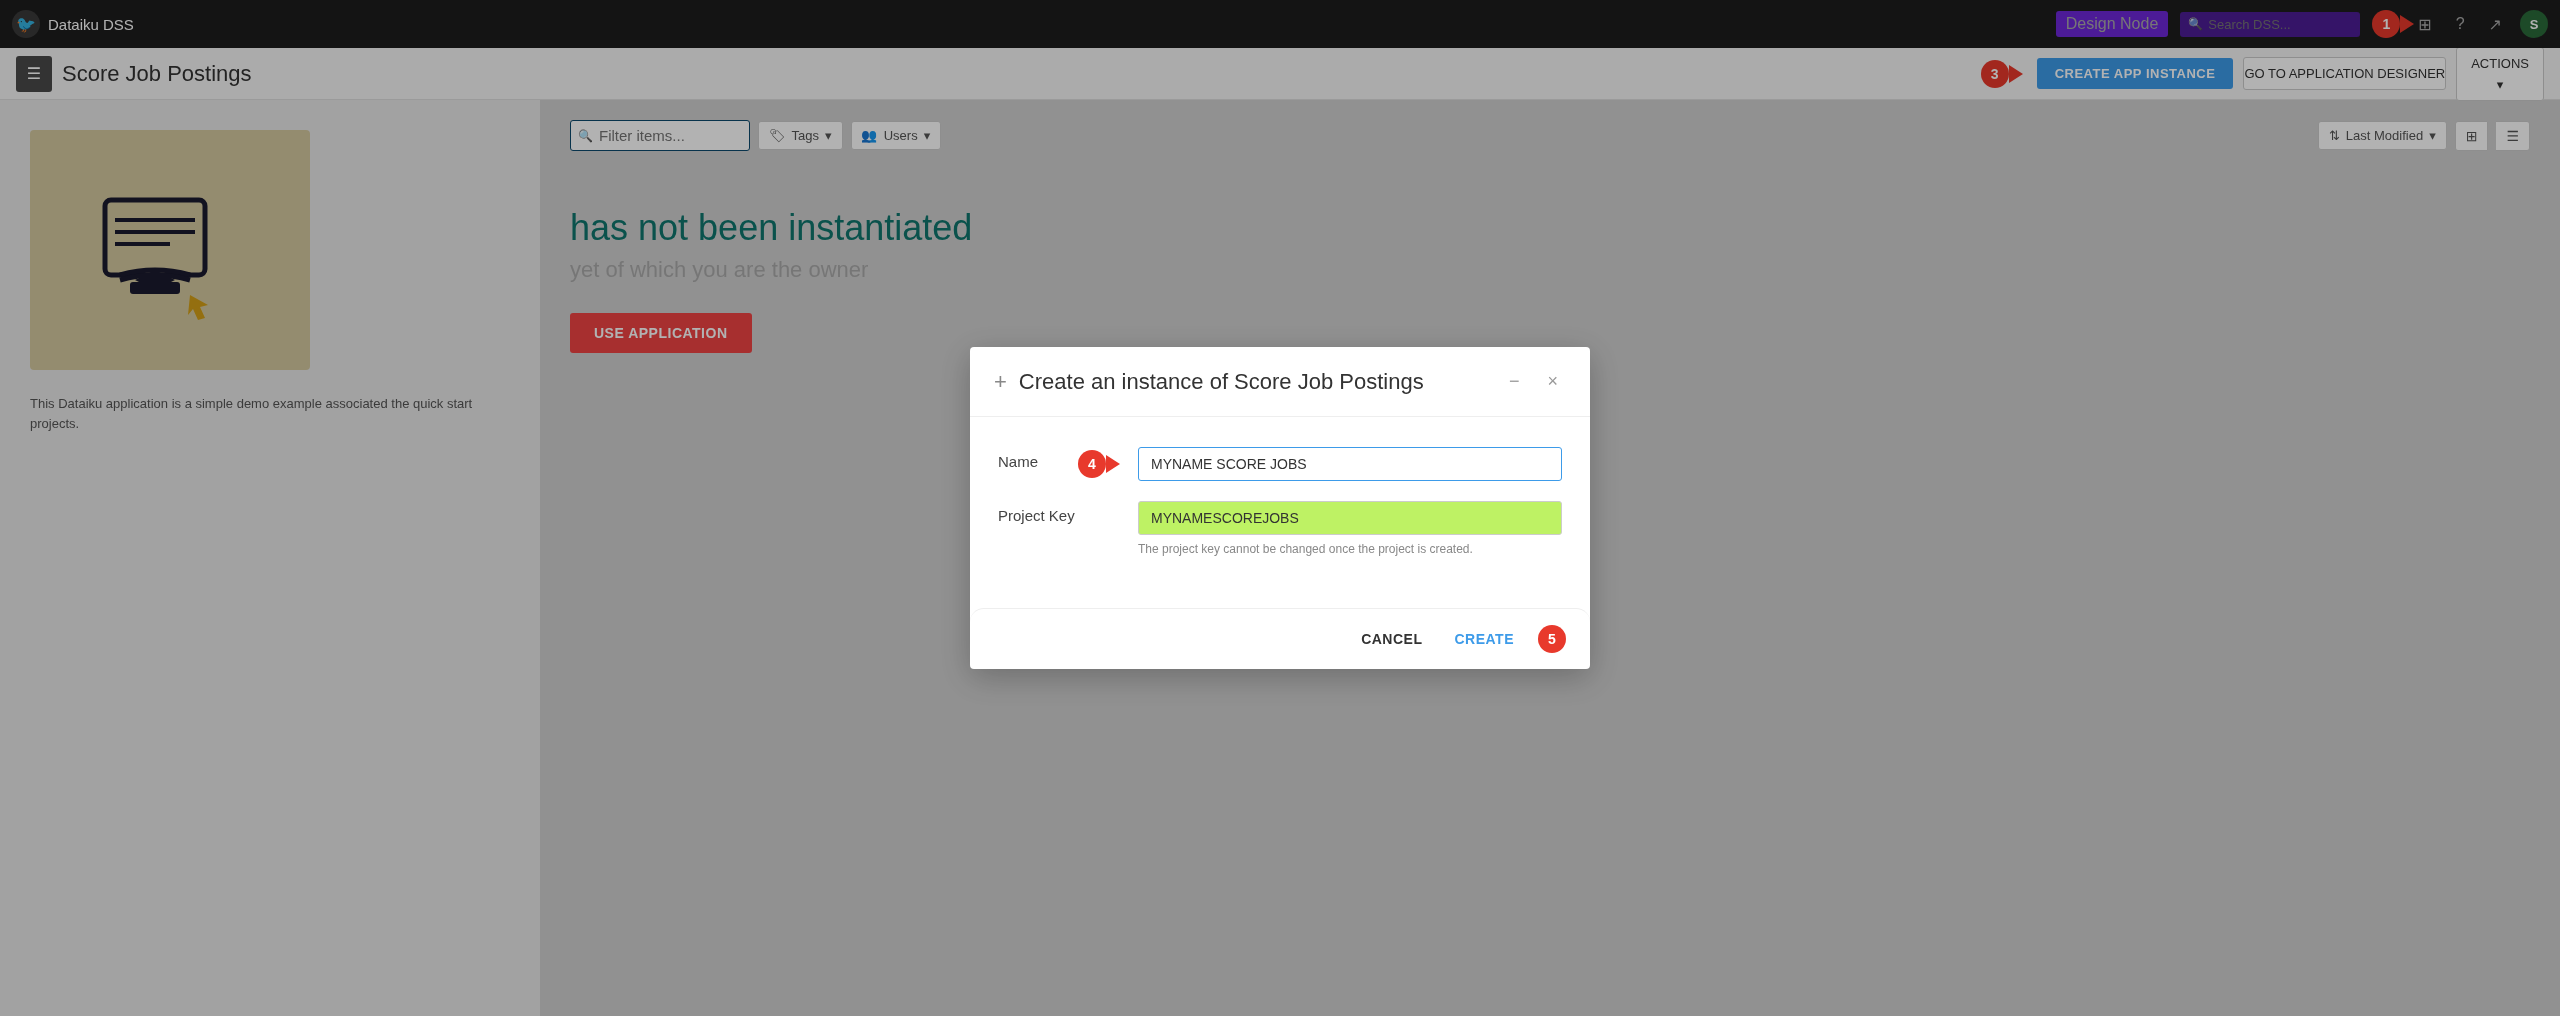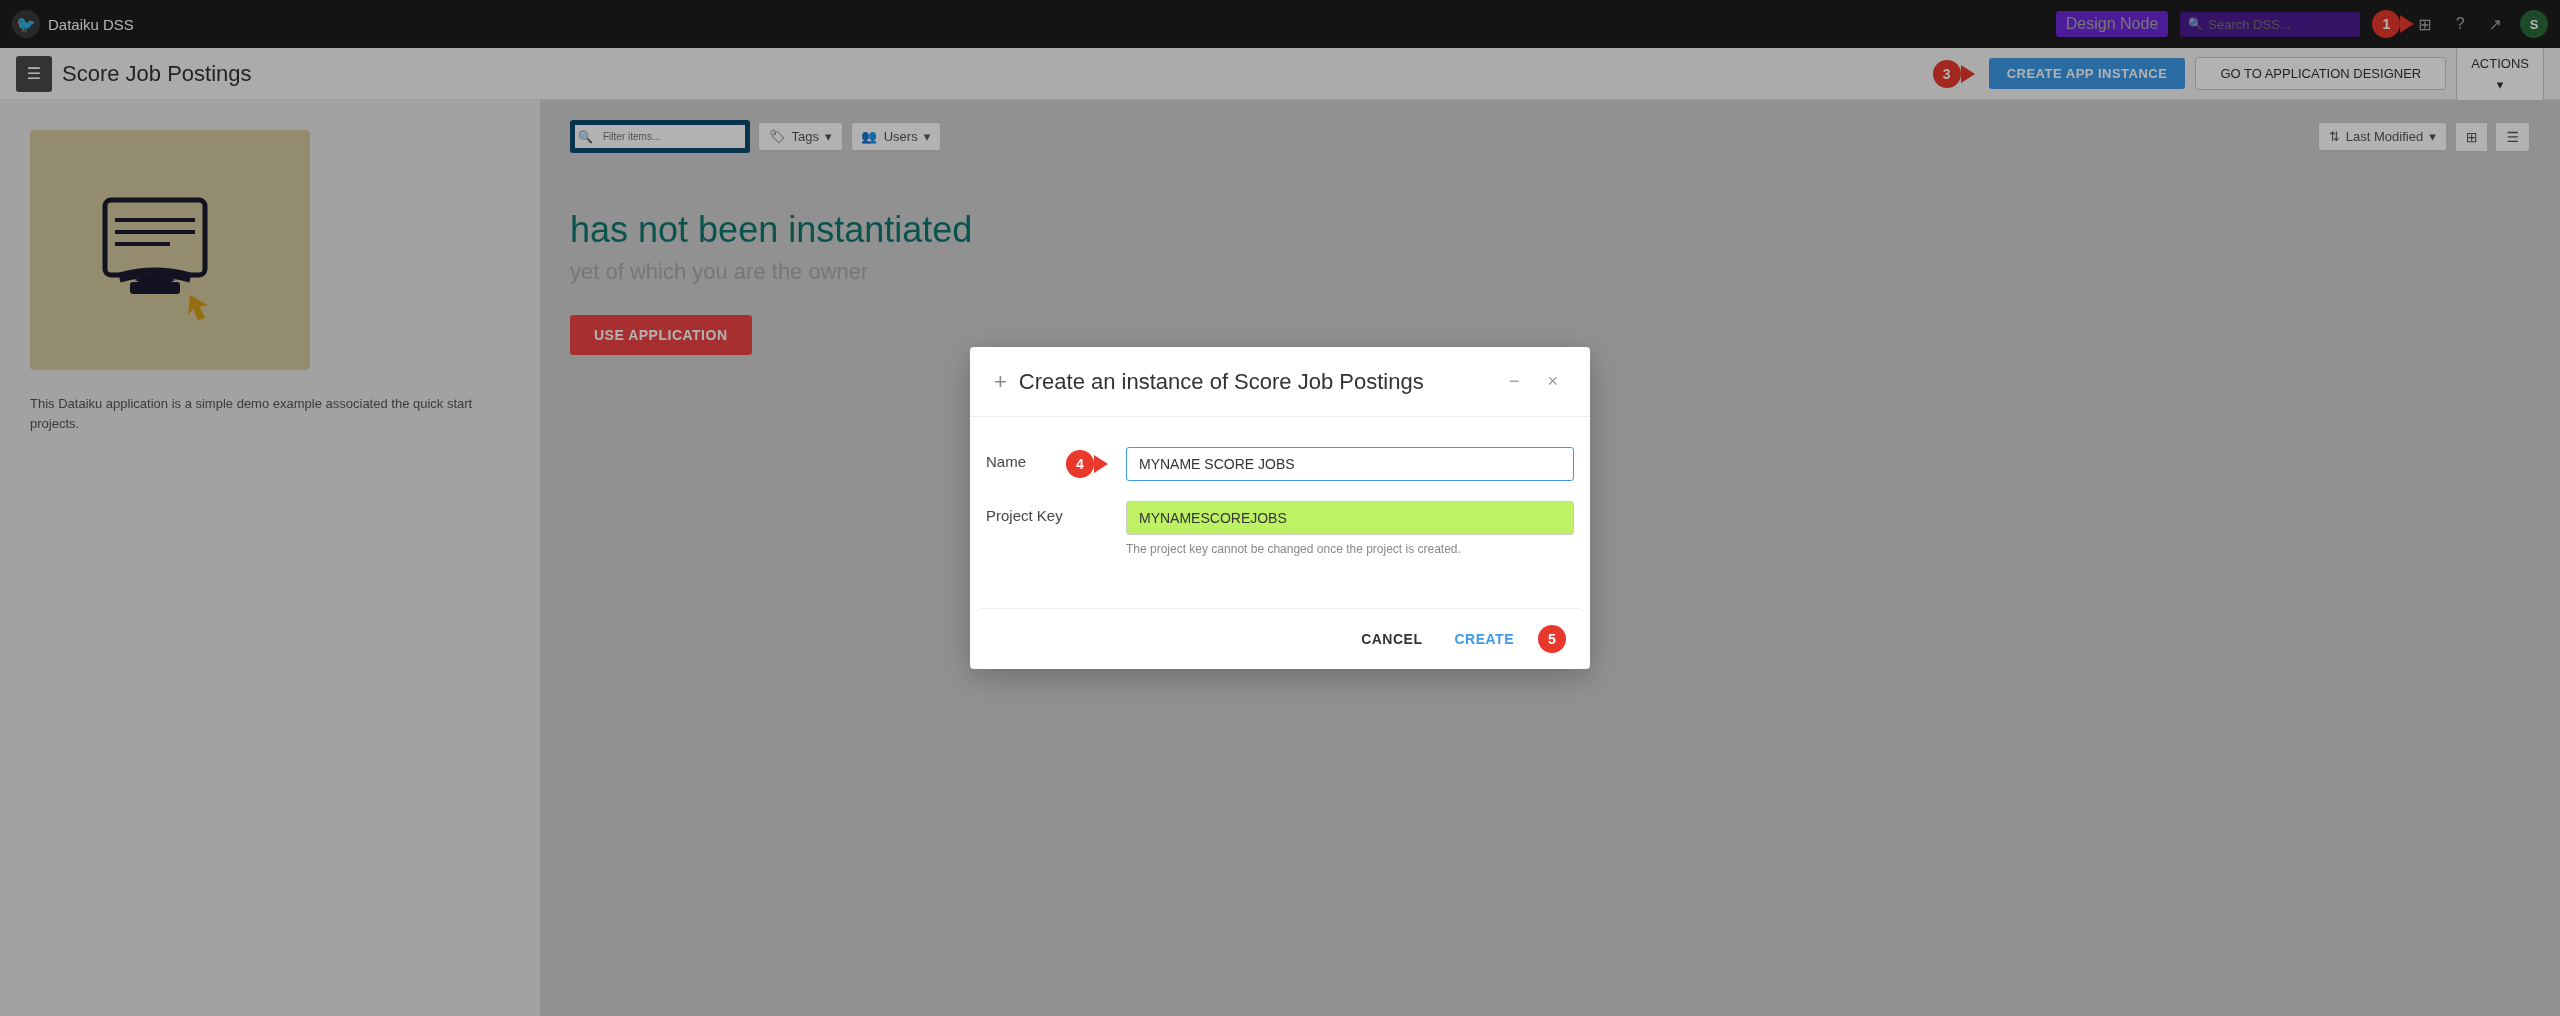--- a/index.html
+++ b/index.html
@@ -105,21 +105,21 @@
       font-weight: 600;
       cursor: pointer;
       border-radius: 3px;
       letter-spacing: 0.5px;
       text-transform: uppercase;
     }
     .btn-secondary {
       background: white;
       color: #333;
       border: 1px solid #ccc;
-      padding: 8px 24px;
+      padding: 8px 0;
       font-size: 13px;
       cursor: pointer;
       border-radius: 3px;
     }
     .btn-actions {
       background: white;
       color: #333;
       border: 1px solid #ccc;
       padding: 8px 14px;
       font-size: 13px;
@@ -169,24 +169,24 @@
     
     .filter-bar {
       display: flex;
       align-items: center;
       gap: 8px;
       margin-bottom: 16px;
     }
     .filter-search-wrap { position: relative; }
     .filter-search {
       background: white;
-      border: 5px solid #0c4a6e;
+      border: 1px solid #0c4a6e;
       border-radius: 3px;
       padding: 6px 10px 6px 28px;
-      font-size: 10px;
+      font-size: 15px;
       color: #0c4a6e;
       width: 180px;
       outline: none;
     }
     .filter-search-icon {
       position: absolute; left: 8px; top: 50%; transform: translateY(-50%);
       color: #aaa; font-size: 12px;
     }
     .filter-dropdown {
       background: white;
@@ -280,21 +280,21 @@
       font-weight: 400;
       flex: 1;
     }
     .modal-close-btn {
       background: none; border: none; font-size: 18px; color: #999; cursor: pointer; padding: 4px 8px;
     }
     .modal-min-btn {
       background: none; border: none; font-size: 18px; color: #999; cursor: pointer; padding: 4px 8px;
     }
     .modal-body {
-      padding: 30px 16px;
+      padding: 30px 28px;
     }
     .form-row {
       display: flex;
       align-items: flex-start;
       margin-bottom: 20px;
       gap: 20px;
     }
     .form-label {
       width: 120px;
       font-size: 15px;

